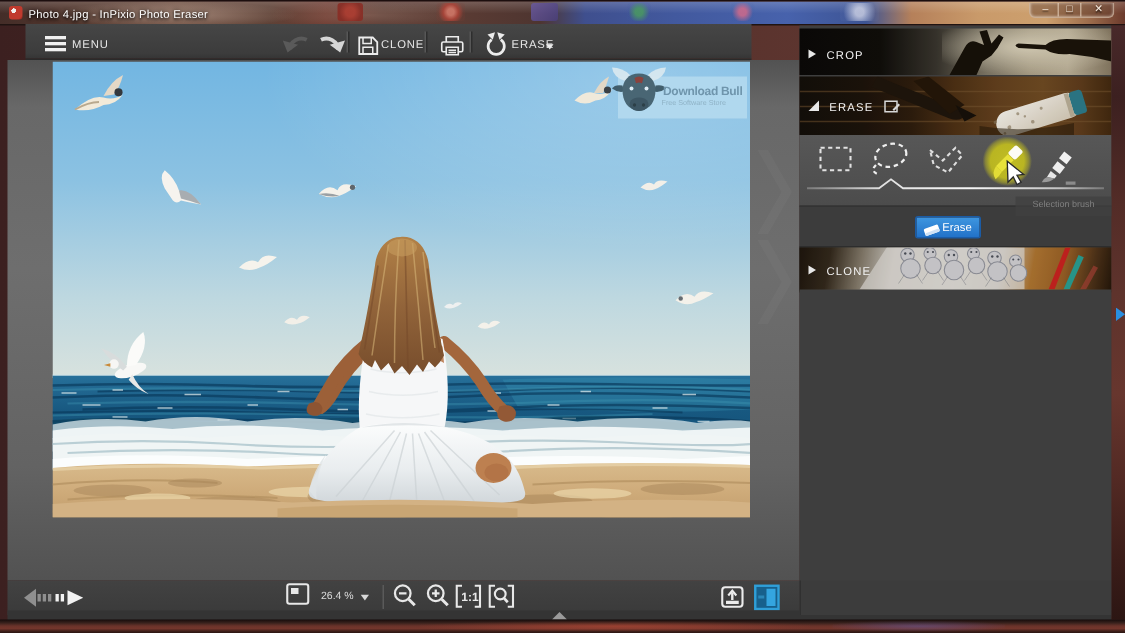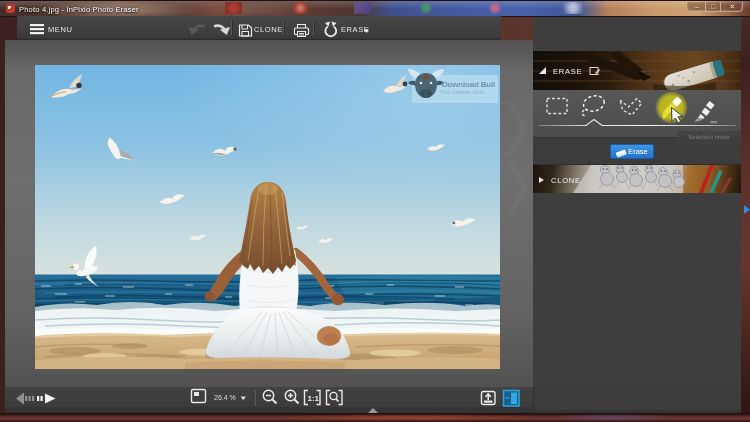--- a/index.html
+++ b/index.html
@@ -115,21 +115,21 @@
   <div class="tbtxt" style="left:324px">ERASE</div>
  </div>
  <div class="abs" id="workspace">
   <svg width="528" height="347" style="position:absolute;left:0;top:0">
    <g fill="#ffffff" opacity=".028">
     <path d="M500 60 L516 88 L500 116 L507 116 L523 88 L507 60 Z"></path>
     <path d="M500 120 L516 148 L500 176 L507 176 L523 148 L507 120 Z"></path>
    </g>
   </svg>
  </div>
- <div class="abs" id="photo" style="left:35px;top:65px;width:465px;height:352px">
+ <div class="abs" id="photo" style="left:35px;top:41px;width:465px;height:352px">
   <svg width="465" height="304" viewBox="0 0 465 304">
    <defs>
     <linearGradient id="sky" x1="0" y1="0" x2="0" y2="1">
      <stop offset="0" stop-color="#72b6e2"></stop>
             <stop offset=".38" stop-color="#8cc2e2"></stop>
      <stop offset=".75" stop-color="#bed8e0"></stop>
             <stop offset="1" stop-color="#d8e2de"></stop>
     </linearGradient>
     <linearGradient id="sea" x1="0" y1="0" x2="0" y2="1">
      <stop offset="0" stop-color="#27709a"></stop>
@@ -318,20 +318,33 @@
     <circle cx="386" cy="18" r="1.3" fill="#dfeef6"></circle>
     <circle cx="396" cy="18" r="1.3" fill="#dfeef6"></circle>
     <path d="M388 11 q3 -2 6 0 l-1 3.5 q-2 -1 -4 0 Z" fill="#8a3a34"></path>
    </g>
    <text x="407" y="22" font-family="Liberation Sans" font-size="8" font-weight="bold" fill="#6f95ac" letter-spacing="-0.2">Download Bull</text>
    <text x="406" y="29" font-family="Liberation Sans" font-size="4.8" fill="#8fb2c6">Free Software Store</text>
   </svg>
  </div>
  <div class="abs" id="panel">
 
+  <div class="phead" style="top:2px;height:31px;background:linear-gradient(90deg,#0c0a08 0%,#110f0b 26%,#3c3830 44%,#867e6c 60%,#b4a88e 74%,#c4b89e 86%,#8e8068 100%)">
+   <svg width="208" height="31" style="position:absolute;left:0;top:0">
+    <radialGradient id="cg1" cx="50%" cy="40%" r="60%">
+            <stop offset="0%" stop-color="#e8dfc6" stop-opacity=".95"></stop>
+            <stop offset="100%" stop-color="#e8dfc6" stop-opacity="0"></stop>
+          </radialGradient>
+    <rect x="95" y="0" width="113" height="31" fill="url(#cg1)"></rect>
+    <path d="M100 31 L110 13 Q113 7 118 9 L123 11 L120 2 L125 1 L128 10 L133 4 L136 6 L132 13 L128 18 L122 22 L118 31 Z" fill="#181209"></path>
+    <path d="M208 8 L178 7 Q168 7 164 11 L146 10 Q142 11 146 13 L164 14 Q170 18 180 17 L195 19 L208 22 Z" fill="#1c150b"></path>
+    <rect x="0" y="0" width="208" height="31" fill="rgba(0,0,0,.1)"></rect>
+   </svg>
+   <div class="phlabel" style="top:13px"><span class="parrow"></span>CROP</div>
+  </div>
 
   <div class="phead" style="top:34px;height:39px;background:linear-gradient(90deg,#140f0a 0%,#1c130b 20%,#2e1d0d 36%,#4e3115 50%,#64411e 64%,#6e4a22 78%,#5e3c1c 90%,#42290f 100%)">
    <svg width="208" height="39" style="position:absolute;left:0;top:0">
     <linearGradient id="eg1" x1="0" y1="0" x2="1" y2="1">
             <stop offset="0%" stop-color="#f4f1ea"></stop>
             <stop offset="100%" stop-color="#d3c8b4"></stop>
           </linearGradient>
     <g stroke="#7c5a32" stroke-width="1" opacity=".5">
      <path d="M0 10 H208 M0 20 H208 M0 30 H208" fill="none"></path>
     </g>

